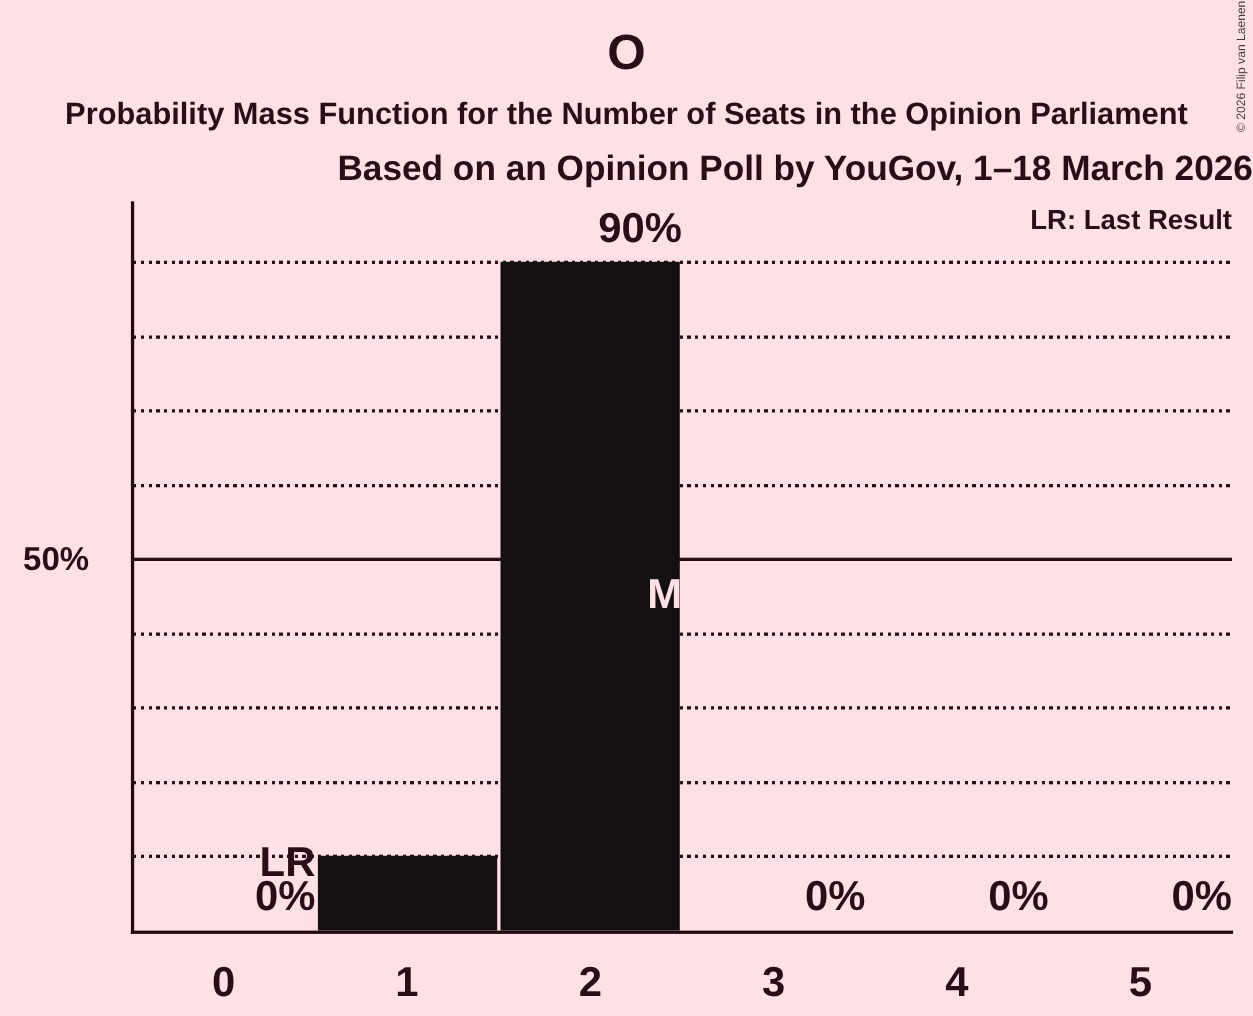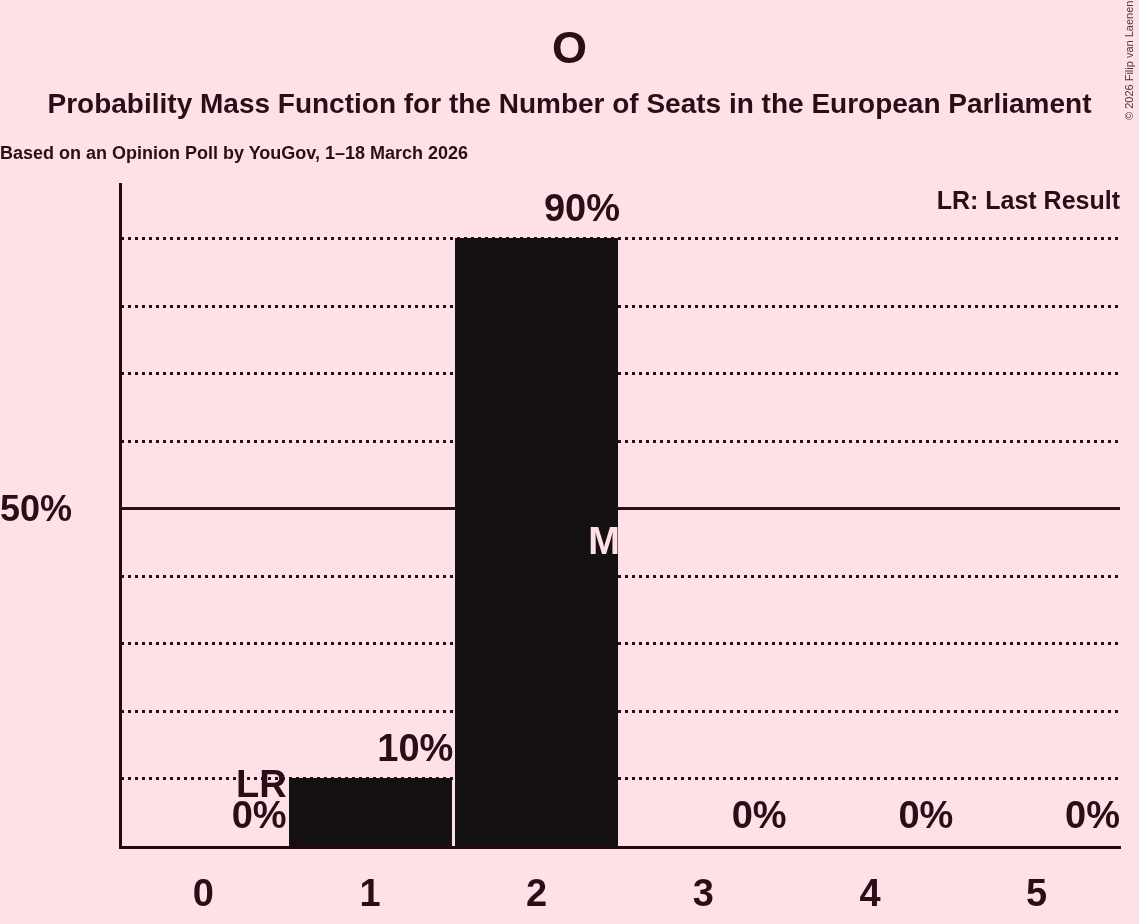--- a/index.html
+++ b/index.html
@@ -12,22 +12,22 @@
   .abs{position:absolute;}
   .page-title{
     left:0;top:24px;width:1139px;text-align:center;
     font-size:45px;font-weight:bold;line-height:48px;
   }
   .subtitle1{
     left:0;top:89px;width:1139px;text-align:center;
     font-size:28px;font-weight:bold;line-height:30px;
   }
   .subtitle2{
-    left:0;top:138px;width:1139px;text-align:left;
-    font-size:18px;font-weight:bold;line-height:30px;
+    left:0;top:138px;width:1139px;text-align:right;
+    font-size:32px;font-weight:bold;line-height:30px;
   }
   .legend{
     right:19px;top:176px;text-align:center;
     font-size:25px;font-weight:bold;line-height:48px;
     z-index:6;
   }
   .legend span{display:block;}
   .copyright{
     left:1122px;top:120px;width:120px;height:15px;
     transform:rotate(-90deg);transform-origin:0 0;
@@ -40,34 +40,34 @@
     height:3px;
     background:repeating-linear-gradient(90deg,#2b0d17 0 3px,transparent 3px 7px);
   }
   .gridline.solid{height:3px;background:#2b0d17;}
   .bar{background:#141011;z-index:3;}
   .num-label{
     font-size:38px;font-weight:bold;line-height:44px;height:44px;
     text-align:right;z-index:5;
   }
   .ytick{
-    font-size:36px;font-weight:bold;line-height:44px;height:44px;
-    text-align:left;z-index:5;
+    font-size:30px;font-weight:bold;line-height:44px;height:44px;
+    text-align:center;z-index:5;
   }
   .xtick{
     font-size:38px;font-weight:bold;line-height:44px;height:44px;
     text-align:center;z-index:5;
   }
   .inside-bar{color:#fee1e7;}
 </style>
 </head>
 <body>
 
 <div class="abs page-title">O</div>
-<div class="abs subtitle1">Probability Mass Function for the Number of Seats in the European Parliament</div>
+<div class="abs subtitle1">Probability Mass Function for the Number of Seats in the Opinion Parliament</div>
 <div class="abs subtitle2">Based on an Opinion Poll by YouGov, 1–18 March 2026</div>
 
 <div class="abs legend">
   <span>LR: Last Result</span>
 </div>
 
 <div class="abs copyright">© 2026 Filip van Laenen</div>
 
 <div class="abs" id="plot" style="left:0;top:0;width:1139px;height:924px;">
     <div class="abs gridline dotted" style="left: 121px; top: 777.44px; width: 999px;"></div>
@@ -78,21 +78,20 @@
     <div class="abs gridline dotted" style="left: 121px; top: 439.64px; width: 999px;"></div>
     <div class="abs gridline dotted" style="left: 121px; top: 372.08px; width: 999px;"></div>
     <div class="abs gridline dotted" style="left: 121px; top: 304.52px; width: 999px;"></div>
     <div class="abs gridline dotted" style="left: 121px; top: 236.96px; width: 999px;"></div>
     <div class="abs axis" style="left: 119px; top: 183px; width: 3px; height: 666px;"></div>
     <div class="abs axis" style="left: 119px; top: 846px; width: 1002px; height: 3px;"></div>
     <div class="abs ytick" style="left: 0px; top: 487.2px; width: 102px;">50%</div>
     <div class="abs bar" style="left: 288.5px; top: 778.44px; width: 163px; height: 67.56px; background: rgb(20, 16, 17);"></div>
     <div class="abs bar" style="left: 455.167px; top: 237.96px; width: 163px; height: 608.04px; background: rgb(20, 16, 17);"></div>
     <div class="abs num-label" style="left: 120px; top: 793px; width: 166.667px;">0%</div>
-    <div class="abs num-label" style="left: 286.667px; top: 726.44px; width: 166.667px;">10%</div>
     <div class="abs num-label" style="left: 453.333px; top: 185.96px; width: 166.667px;">90%</div>
     <div class="abs num-label" style="left: 620px; top: 793px; width: 166.667px;">0%</div>
     <div class="abs num-label" style="left: 786.667px; top: 793px; width: 166.667px;">0%</div>
     <div class="abs num-label" style="left: 953.333px; top: 793px; width: 166.667px;">0%</div>
     <div class="abs num-label" style="left: 120px; top: 736px; width: 166.667px; margin-top: 26px;">LR</div>
     <div class="abs num-label inside-bar" style="left: 453.333px; top: 518.98px; width: 166.667px; color: rgb(254, 225, 231);">M</div>
     <div class="abs xtick" style="left: 120px; top: 871px; width: 166.667px;">0</div>
     <div class="abs xtick" style="left: 286.667px; top: 871px; width: 166.667px;">1</div>
     <div class="abs xtick" style="left: 453.333px; top: 871px; width: 166.667px;">2</div>
     <div class="abs xtick" style="left: 620px; top: 871px; width: 166.667px;">3</div>

